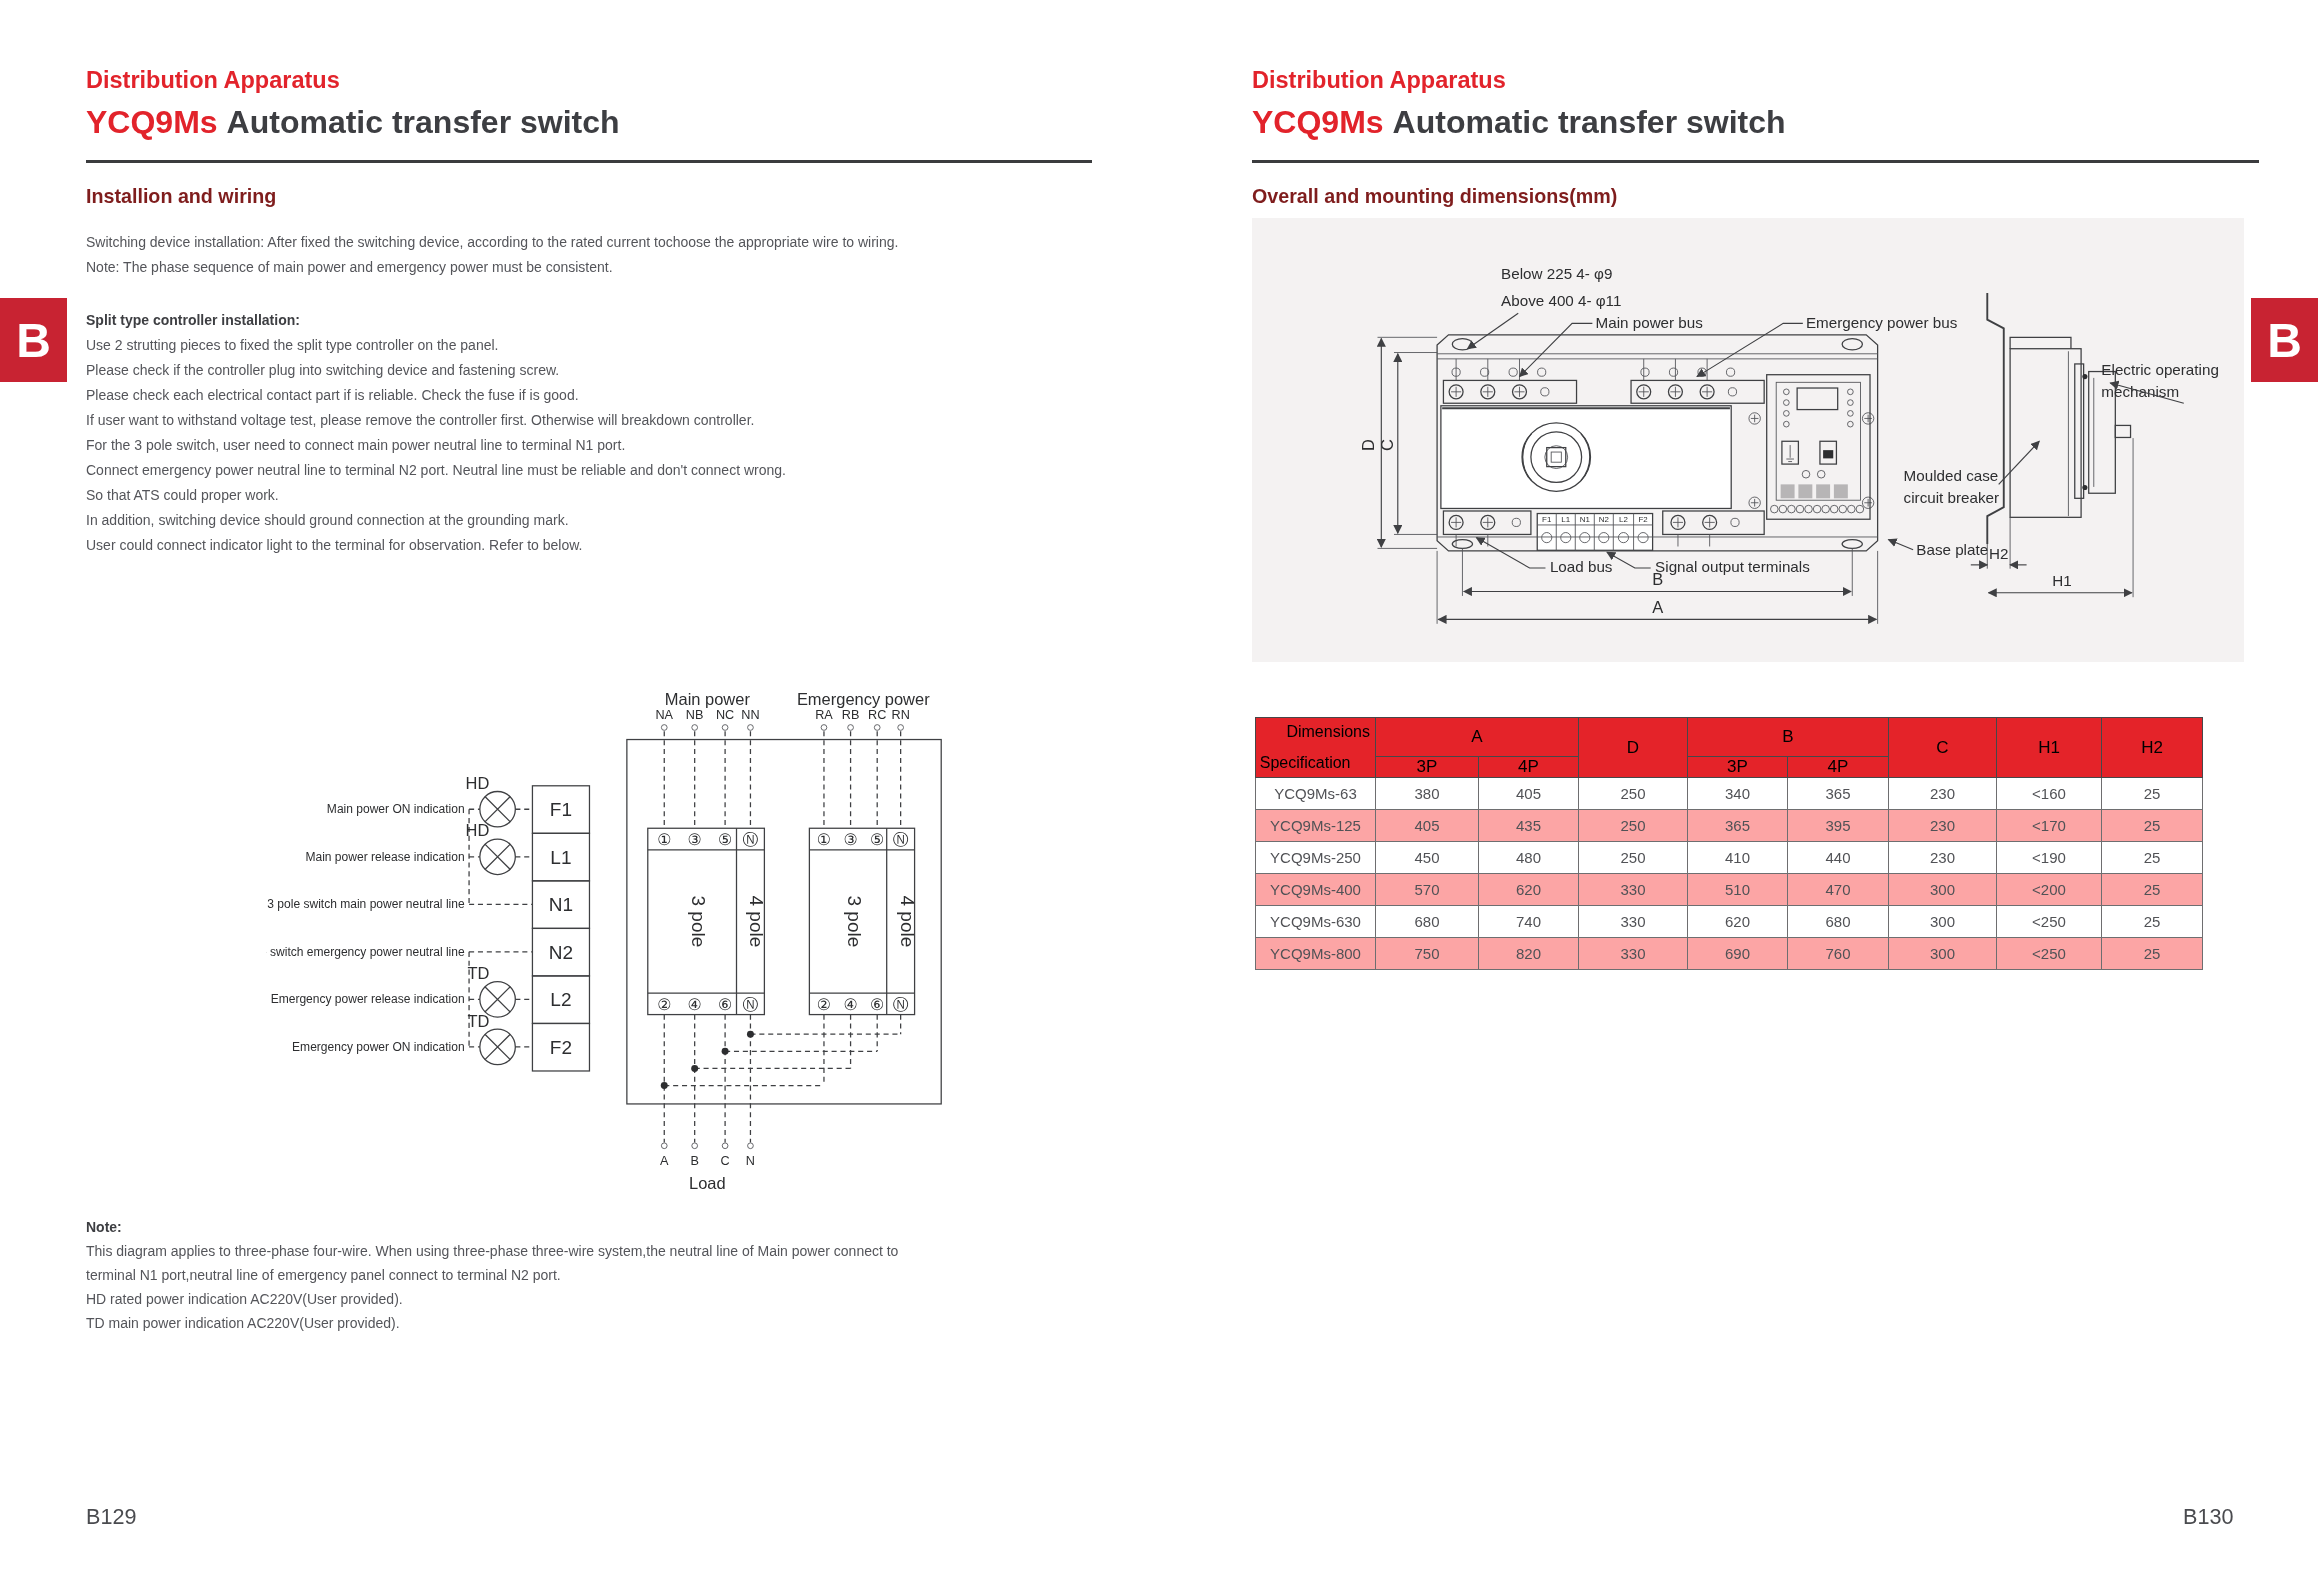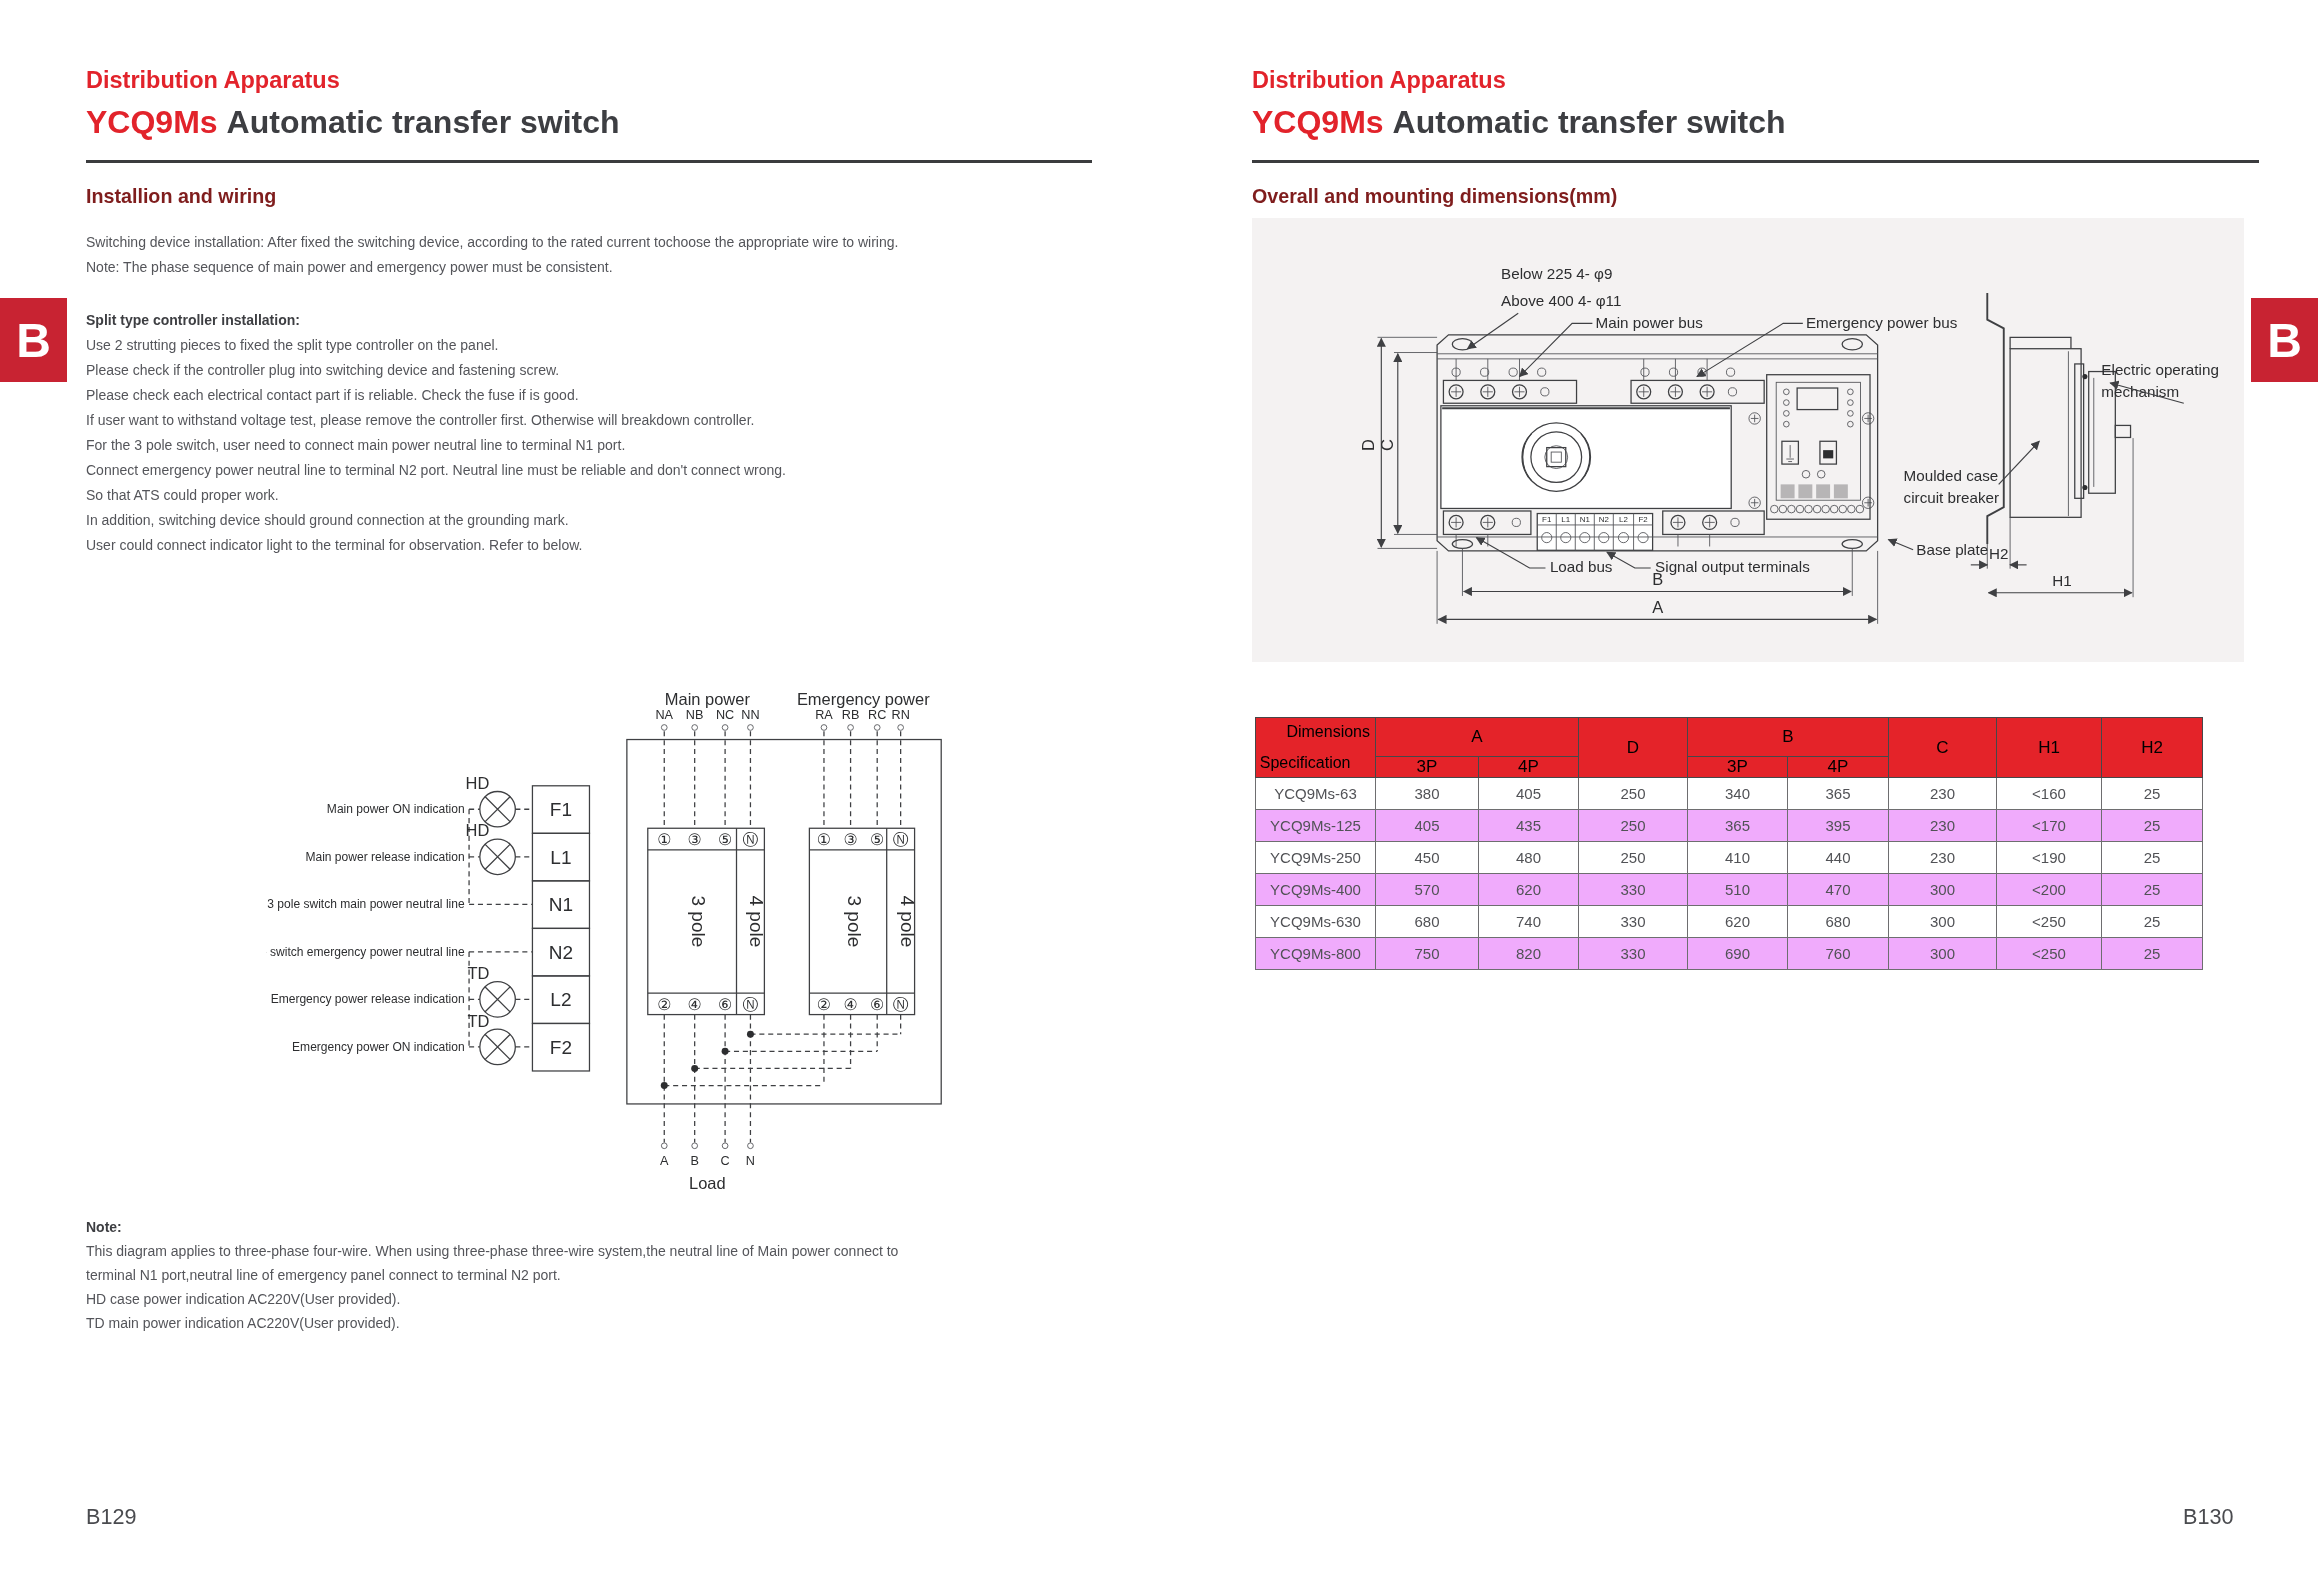--- a/index.html
+++ b/index.html
@@ -42,21 +42,21 @@
   
   table.dims { position:absolute; left:1255px; top:717px; width:946px;
                border-collapse:collapse; table-layout:fixed;
                border:1.9px solid #3a3a3c; }
   table.dims th { background:#e42329; color:#000000; font-size:17px; font-weight:normal;
                   border:1.3px solid #474749; text-align:center; }
   table.dims tr.h1 th { height:39px; }
   table.dims tr.h2 th { height:14px; }
   table.dims td { height:32px; font-size:15px; color:#515256; text-align:center;
                   border:0.6px solid #6e6e70; border-top:1.6px solid #3f3f41; background:#fff; }
-  table.dims tr.alt td { background:#f0abfc;margin-left:38px; }
+  table.dims tr.alt td { background:#fca5a5;margin-left:38px; }
   th.corner { position:relative;
     background:linear-gradient(to bottom right,
        #e42329 calc(50% - 1.3px), #3c3c3e calc(50% - 1.3px),
        #3c3c3e calc(50% + 1.3px), #e42329 calc(50% + 1.3px)); }
   th.corner .c-top { position:absolute; top:5px; right:5px; font-size:16px; }
   th.corner .c-bot { position:absolute; bottom:5px; left:3.8px; font-size:16px; }
 </style>
 </head>
 <body>
 
@@ -236,21 +236,21 @@
       <text x="764" y="746">N</text>
     </g>
     <text x="696" y="784" font-size="26" text-anchor="middle">Load</text>
   </g>
 </svg>
 
 <div class="abs bodytext" style="left:86px; top:1215px; line-height:24px;">
   <div class="bold">Note:</div>
   <div>This diagram applies to three-phase four-wire. When using three-phase three-wire system,the neutral line of Main power connect to</div>
   <div>terminal N1 port,neutral line of emergency panel connect to terminal N2 port.</div>
-  <div>HD case power indication AC220V(User provided).</div>
+  <div>HD rated power indication AC220V(User provided).</div>
   <div>TD main power indication AC220V(User provided).</div>
 </div>
 
 <div class="abs pagenum" style="left:86px; top:1504px;">B129</div>
 
 <div class="abs eyebrow" style="left:1252px; top:67px;">Distribution Apparatus</div>
 <div class="abs pg-title" style="left:1252px; top:104px;">
   <span class="model">YCQ9Ms</span><span>Automatic transfer switch</span>
 </div>
 <div class="abs rule" style="left:1252px; top:160px; width:1007px;"></div>

